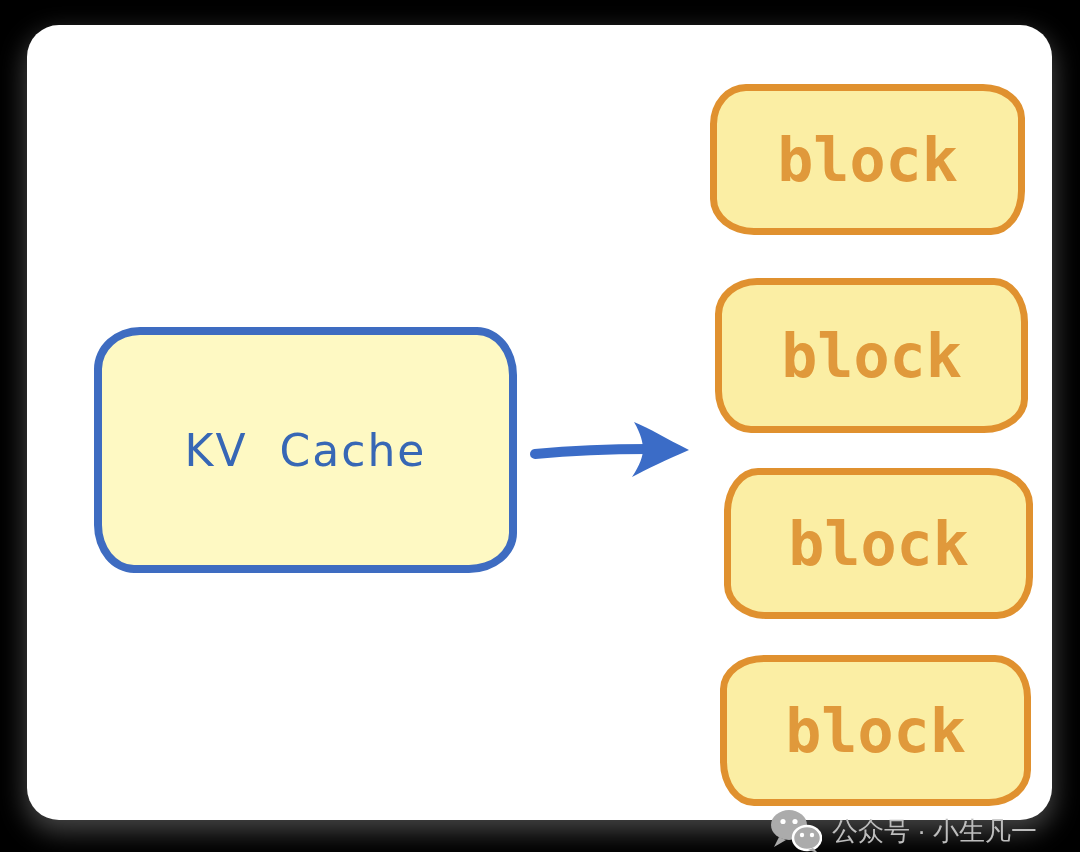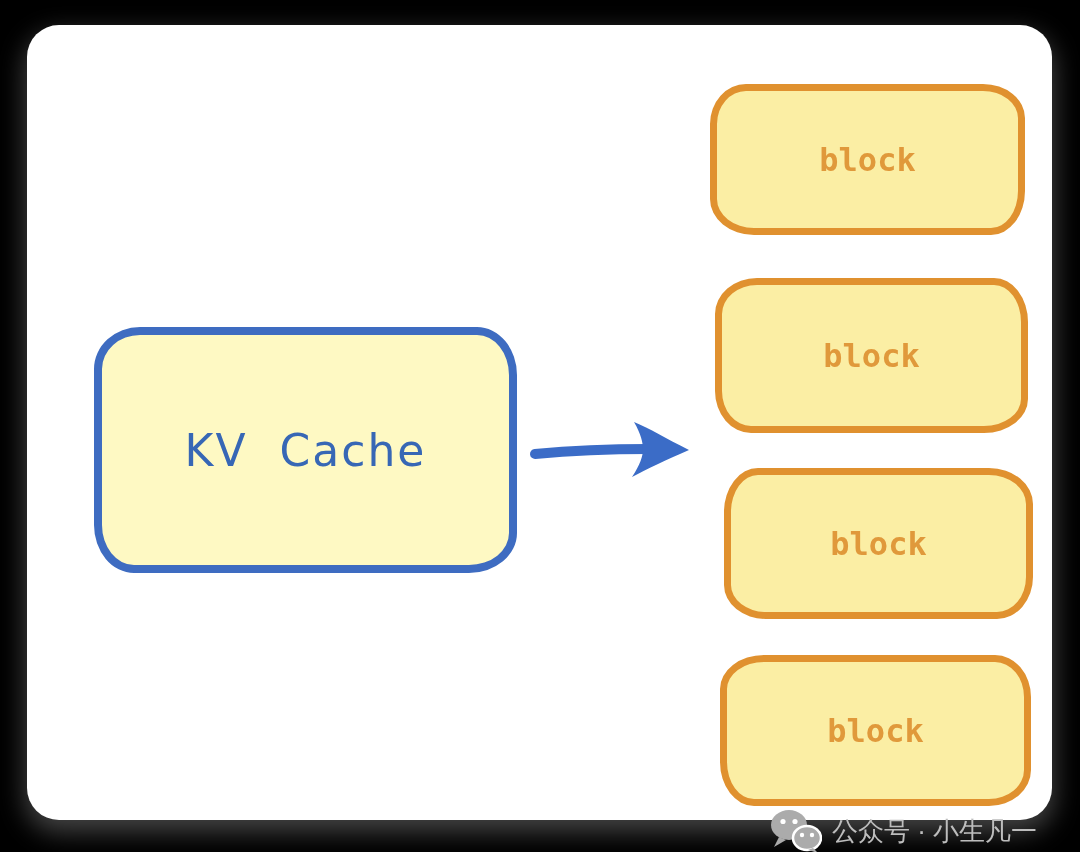--- a/index.html
+++ b/index.html
@@ -59,21 +59,21 @@
     position: absolute;
     box-sizing: border-box;
     background: #FBEEA4;
     border: 7px solid #E0912F;
     display: flex;
     align-items: center;
     justify-content: center;
   }
   .block-label {
     font-family: "DejaVu Sans Mono", monospace;
-    font-size: 32px;
+    font-size: 60px;
     font-weight: bold;
     color: #E0993B;
   }
   .block-1 {
     left: 683px; top: 59px; width: 315px; height: 151px;
     border-radius: 36px 42px 34px 44px / 40px 34px 44px 36px;
   }
   .block-2 {
     left: 688px; top: 253px; width: 313px; height: 155px;
     border-radius: 42px 34px 44px 36px / 36px 44px 34px 42px;

